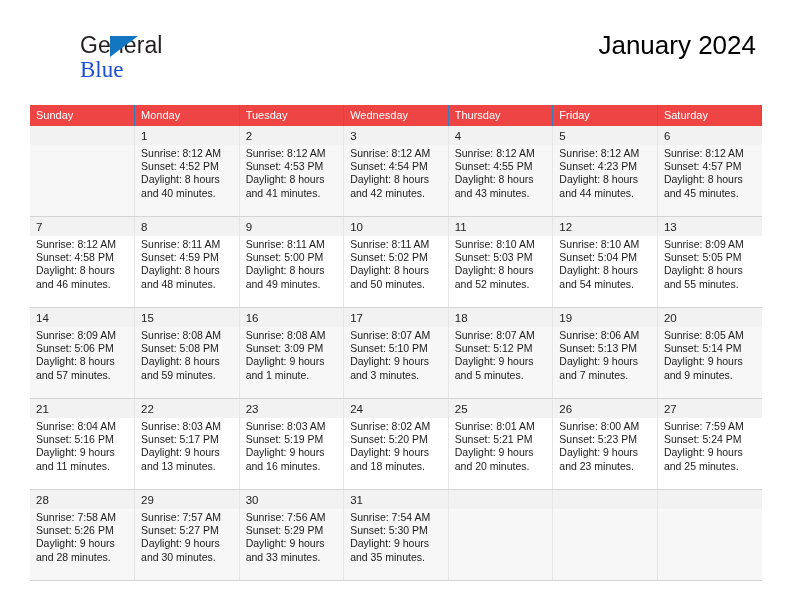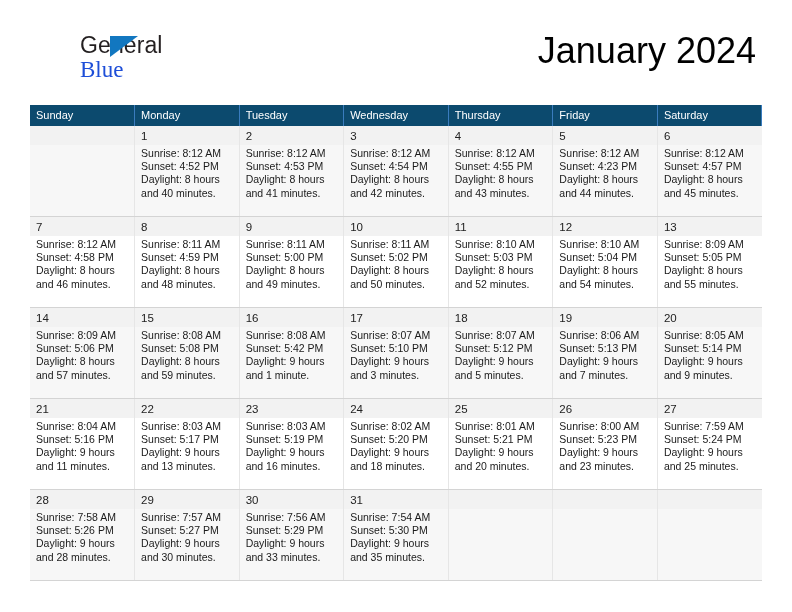--- a/index.html
+++ b/index.html
@@ -57,21 +57,21 @@
     left: 44px;
     top: 25px;
     font-size: 23px;
     color: #1d4ed8;
     font-family: Liberation Serif, serif;
   }
   .title {
     position: absolute;
     right: 36px;
     top: 30px;
-    font-size: 36px;
+    font-size: 26px;
     color: #000;
     text-align: right;
     white-space: nowrap;
   }
   .subtitle {
     position: absolute;
     right: 36px;
     top: 78px;
     font-size: 14px;
     color: #000;
@@ -83,21 +83,21 @@
   .calendar {
     position: absolute;
     left: 30px;
     top: 105px;
     width: 732px;
     border-collapse: collapse;
     table-layout: fixed;
   }
   .calendar col { width: 104.57px; }
   thead th {
-    background: #0c4a6e;
+    background: #ef4444;
     color: #ffffff;
     font-size: 11px;
     font-weight: normal;
     text-align: left;
     padding: 4px 0 5px 6px;
     border-right: 1px solid #3a7cbe;
     height: 11px;
     vertical-align: middle;
   }
   tbody td {
@@ -314,21 +314,21 @@
               <div class="info-line">Sunrise: 8:08 AM</div>
               <div class="info-line">Sunset: 5:08 PM</div>
               <div class="info-line">Daylight: 8 hours</div>
               <div class="info-line">and 59 minutes.</div>
             </div>
           </td>
           <td>
             <span class="daynum">16</span>
             <div class="cellbody">
               <div class="info-line">Sunrise: 8:08 AM</div>
-              <div class="info-line">Sunset: 5:42 PM</div>
+              <div class="info-line">Sunset: 3:09 PM</div>
               <div class="info-line">Daylight: 9 hours</div>
               <div class="info-line">and 1 minute.</div>
             </div>
           </td>
           <td>
             <span class="daynum">17</span>
             <div class="cellbody">
               <div class="info-line">Sunrise: 8:07 AM</div>
               <div class="info-line">Sunset: 5:10 PM</div>
               <div class="info-line">Daylight: 9 hours</div>

